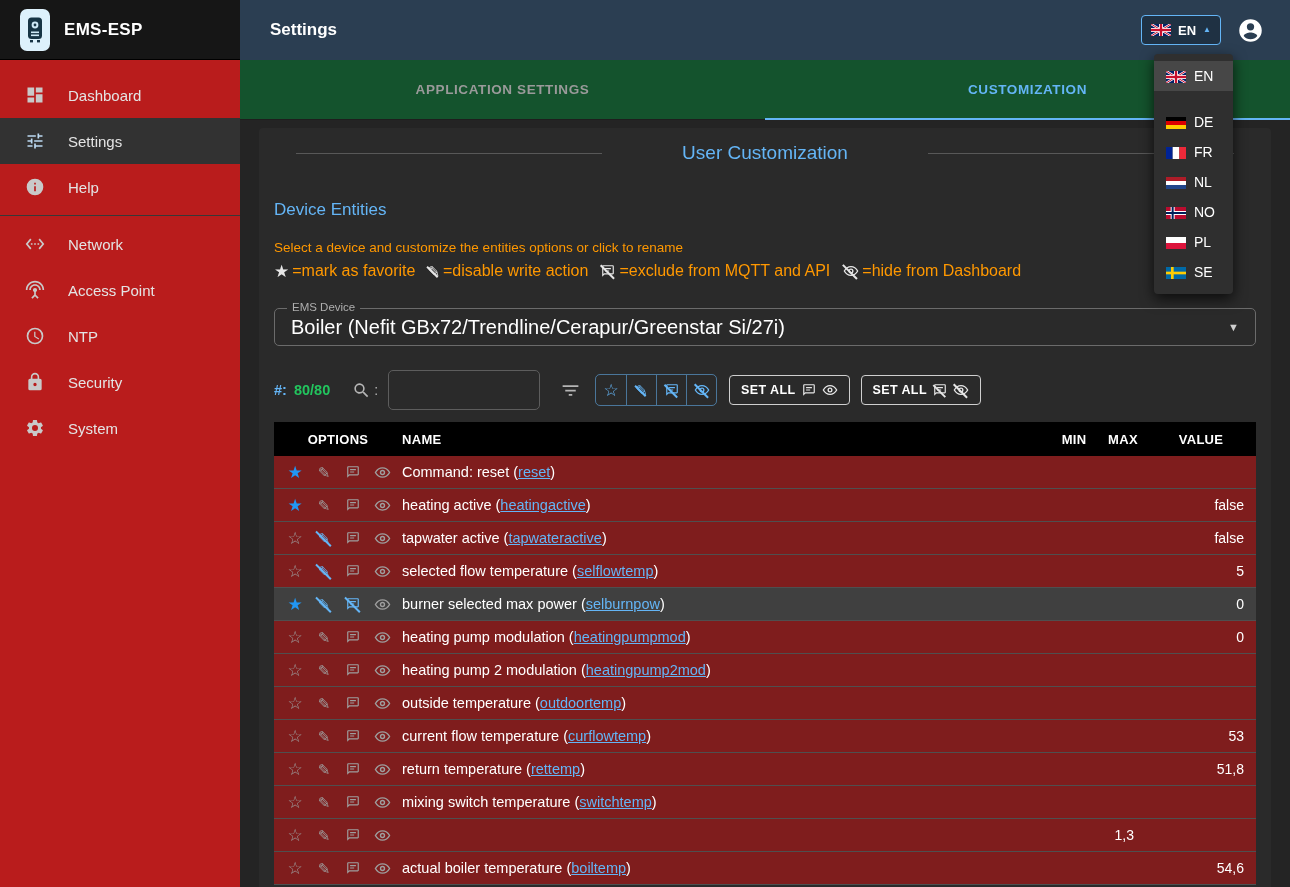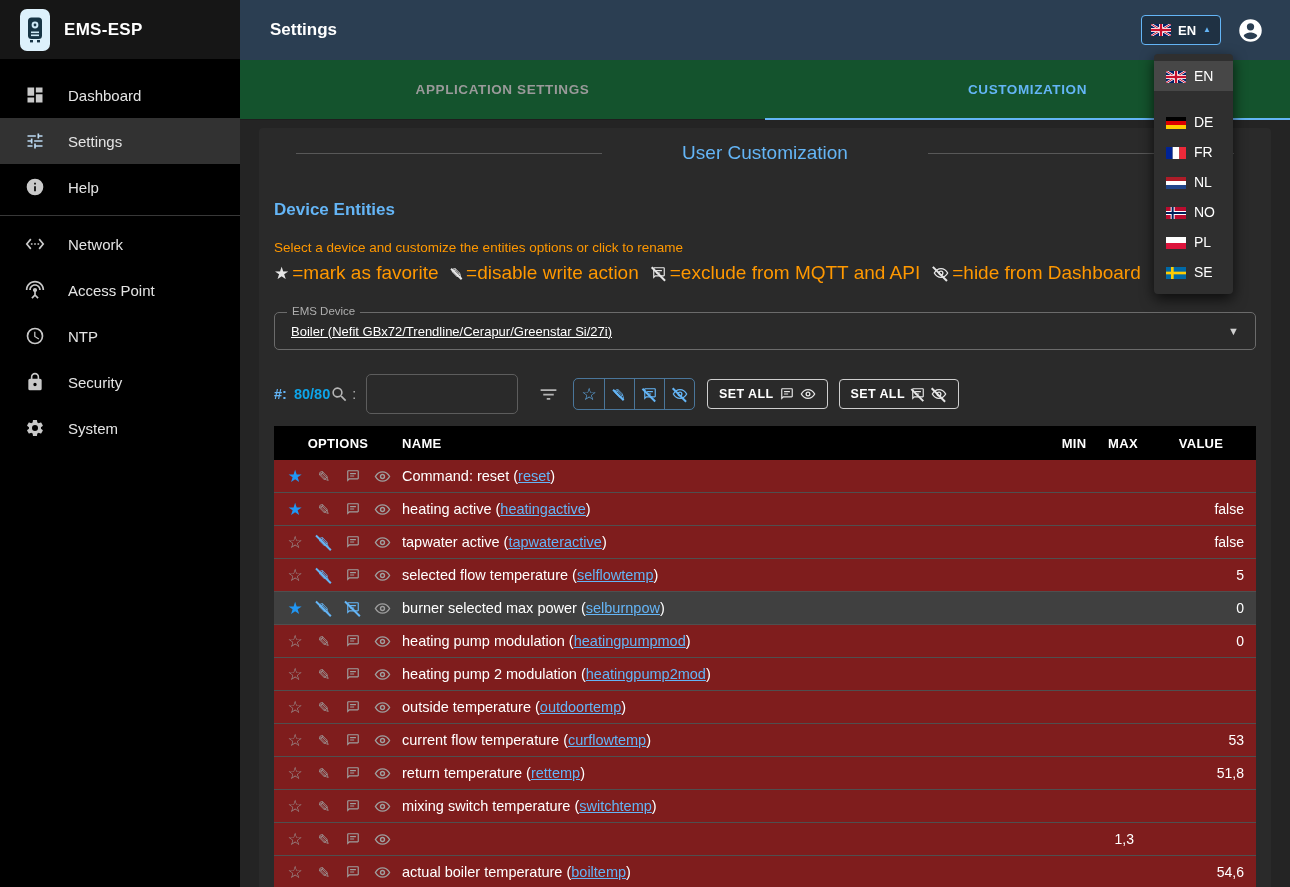--- a/index.html
+++ b/index.html
@@ -1,21 +1,21 @@
 <!DOCTYPE html>
 <html><head>
 <meta charset="utf-8">
 <style>
 *{box-sizing:border-box;margin:0;padding:0}
 html,body{background:#000;}
 body{font-family:"Liberation Sans",sans-serif;}
 .app{position:relative;width:1290px;height:887px;background:#242424;overflow:hidden;display:flex;}
 
 
-.sidebar{width:240px;background:#000000;flex-shrink:0;display:flex;flex-direction:column;z-index:2;}
+.sidebar{width:240px;background:#b91c1c;flex-shrink:0;display:flex;flex-direction:column;z-index:2;}
 .logo-row{height:60px;display:flex;align-items:center;gap:14px;padding:0 20px;background:#161616;border-bottom:1px solid #000;}
 .logo-badge{width:30px;height:42px;background:#ddf1fc;border-radius:7px;display:flex;align-items:center;justify-content:center;flex-shrink:0;}
 .logo-title{color:#fff;font-size:17px;font-weight:bold;letter-spacing:.3px;}
 .nav{padding-top:12px;}
 .nav-item{height:46px;display:flex;align-items:center;gap:22px;padding:0 24px;color:#e4e4e4;font-size:15px;cursor:pointer;}
 .nav-item .nico{width:22px;height:22px;color:#c9c9c9;display:flex;align-items:center;justify-content:center;flex-shrink:0;}
 .nav-item.active{background:#323232;}
 .nav-item.active .nico{color:#bcd9f2;}
 .nav-divider{height:1px;background:#383838;margin:5px 0;}
 
@@ -33,36 +33,36 @@
 .tab{flex:1;display:flex;align-items:center;justify-content:center;font-size:13.5px;font-weight:bold;letter-spacing:.6px;color:#9a9a9a;position:relative;cursor:pointer;text-transform:uppercase;}
 .tab.active{color:#64b5f6;}
 .tab.active::after{content:"";position:absolute;left:0;right:0;bottom:-1px;height:2px;background:#64b5f6;}
 
 
 .content{flex:1;overflow:hidden;}
 .panel{margin:8px 19px 0;background:#2a2a2a;min-height:800px;padding:14px 15px 20px;border-radius:4px 4px 0 0;}
 .legend{display:flex;align-items:center;padding:0 22px;}
 .legend .hline{flex:1;height:1px;background:#585858;}
 .legend .ltext{margin:0 80px;color:#64b5f6;font-size:19px;}
-.section-title{margin-top:36px;color:#64b5f6;font-size:17px;font-weight:bold;}
+.section-title{margin-top:36px;color:#64b5f6;font-size:17px;font-weight:normal;}
 .hint{margin-top:20px;color:#ff9800;font-size:13.5px;}
-.hint2{margin-top:7px;display:flex;align-items:center;color:#ff9800;font-size:19px;}
+.hint2{margin-top:7px;display:flex;align-items:center;color:#ff9800;font-size:16px;}
 .hint-seg{display:inline-flex;align-items:center;gap:3px;margin-right:12px;}
 .hint-seg .icon{color:#e6e6e6;}
 
 
 .select-field{margin-top:28px;position:relative;height:38px;border:1px solid #6b6b6b;border-radius:5px;display:flex;align-items:center;padding:0 16px;cursor:pointer;}
 .select-label{position:absolute;top:-8px;left:12px;background:#2a2a2a;padding:0 5px;font-size:11.5px;color:#aeaeae;}
-.select-value{color:#fff;font-size:13px;flex:1;text-decoration:underline;}
+.select-value{color:#fff;font-size:20px;flex:1;}
 .select-caret{color:#cfcfcf;font-size:11px;}
 
 
 .filter-row{margin-top:24px;display:flex;align-items:center;}
 .count-hash{color:#64b5f6;font-size:14.5px;font-weight:bold;margin-right:7px;}
-.count-val{color:#0ea5e9;font-size:14.5px;font-weight:bold;}
+.count-val{color:#22c55e;font-size:14.5px;font-weight:bold;margin-right:22px;}
 .search-ico{width:19px;height:19px;color:#b5b5b5;margin-right:3px;}
 .colon{color:#b5b5b5;font-size:14px;margin-right:10px;}
 .search-input{width:152px;height:40px;border:1px solid #5d5d5d;border-radius:5px;background:transparent;color:#fff;font-size:14px;padding:0 10px;outline:none;margin-right:20px;}
 .filterlist-ico{width:21px;height:21px;color:#b5b5b5;margin-right:14px;cursor:pointer;}
 .toggle-group{display:flex;border:1px solid rgba(100,181,246,.55);border-radius:5px;overflow:hidden;margin-right:12px;}
 .toggle-btn{width:30px;height:30px;display:flex;align-items:center;justify-content:center;color:#64b5f6;cursor:pointer;}
 .toggle-btn + .toggle-btn{border-left:1px solid rgba(100,181,246,.55);}
 .setall-btn{display:inline-flex;align-items:center;gap:6px;height:30px;padding:0 11px;border:1px solid #cfcfcf;border-radius:4px;background:transparent;color:#fff;font-size:12.5px;font-weight:bold;letter-spacing:.4px;cursor:pointer;margin-right:11px;}
 .setall-btn .icon{color:#e6e6e6;}
 

